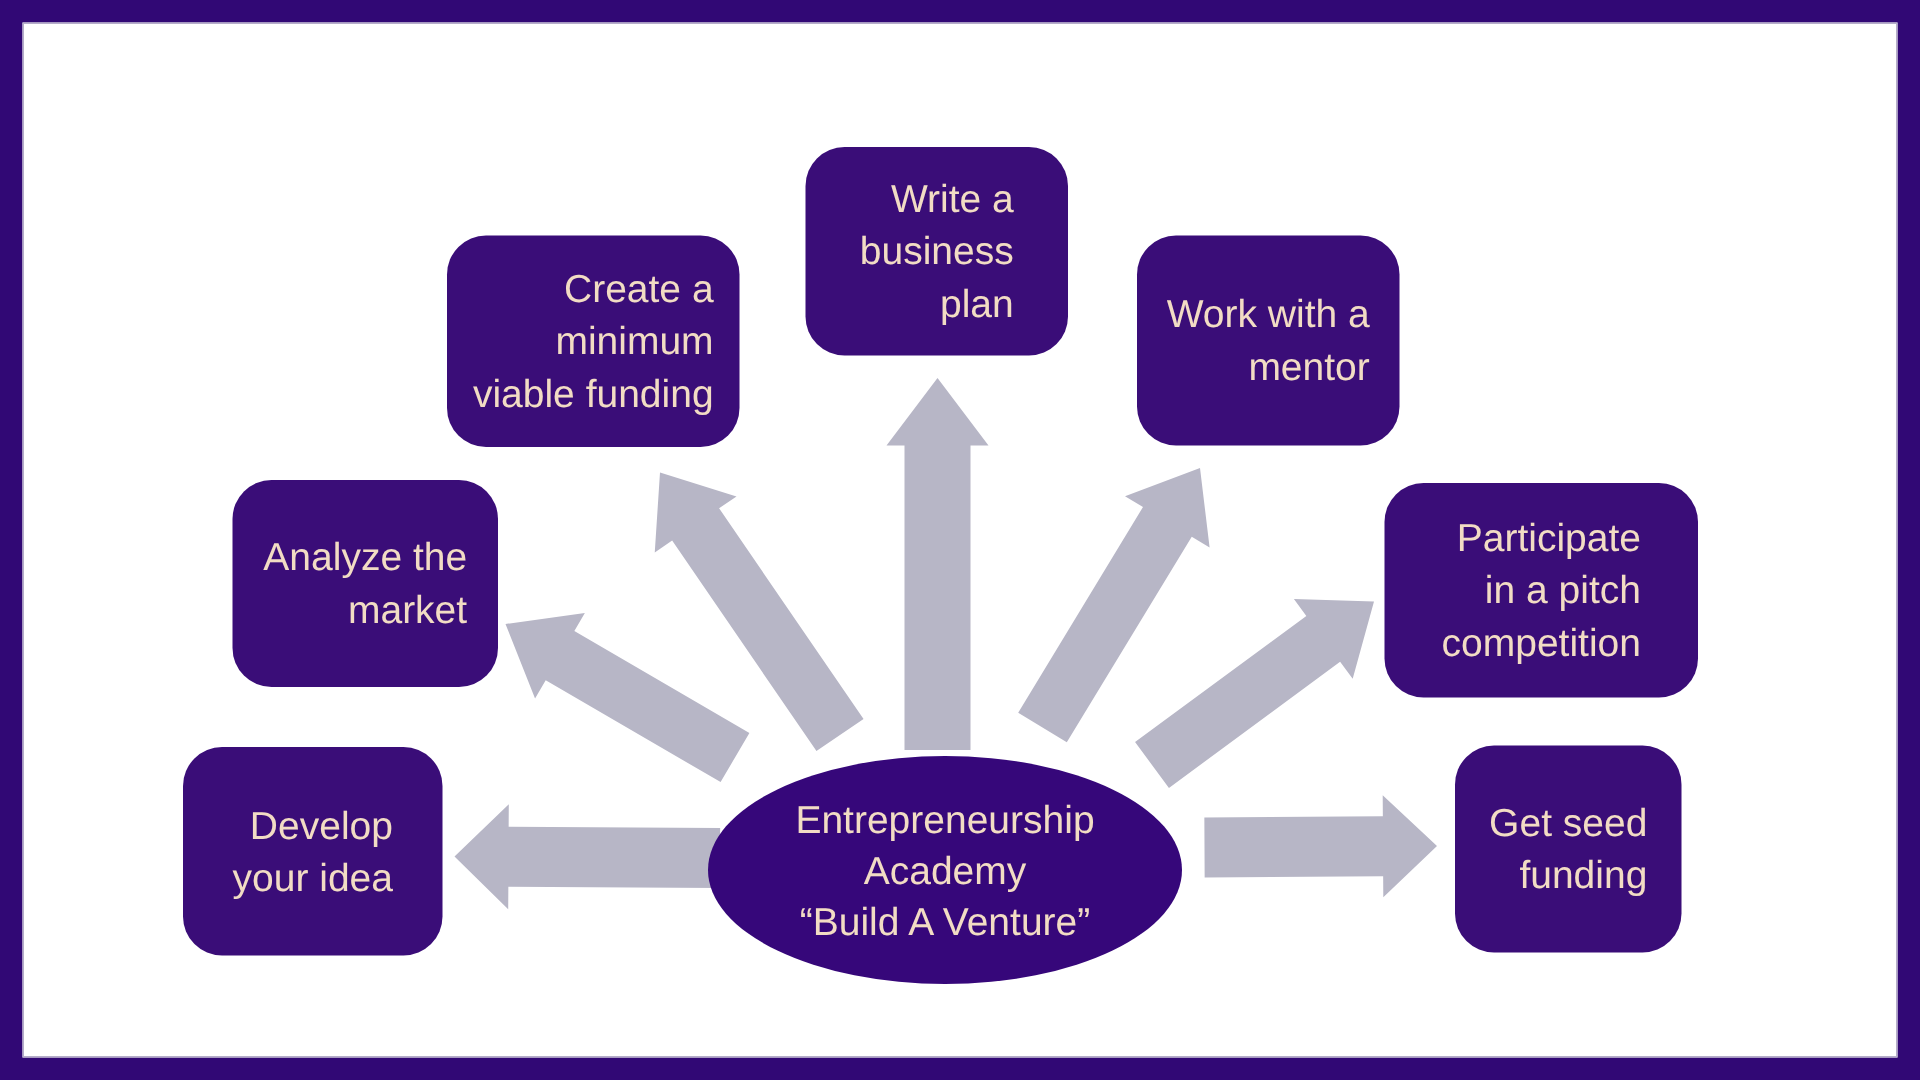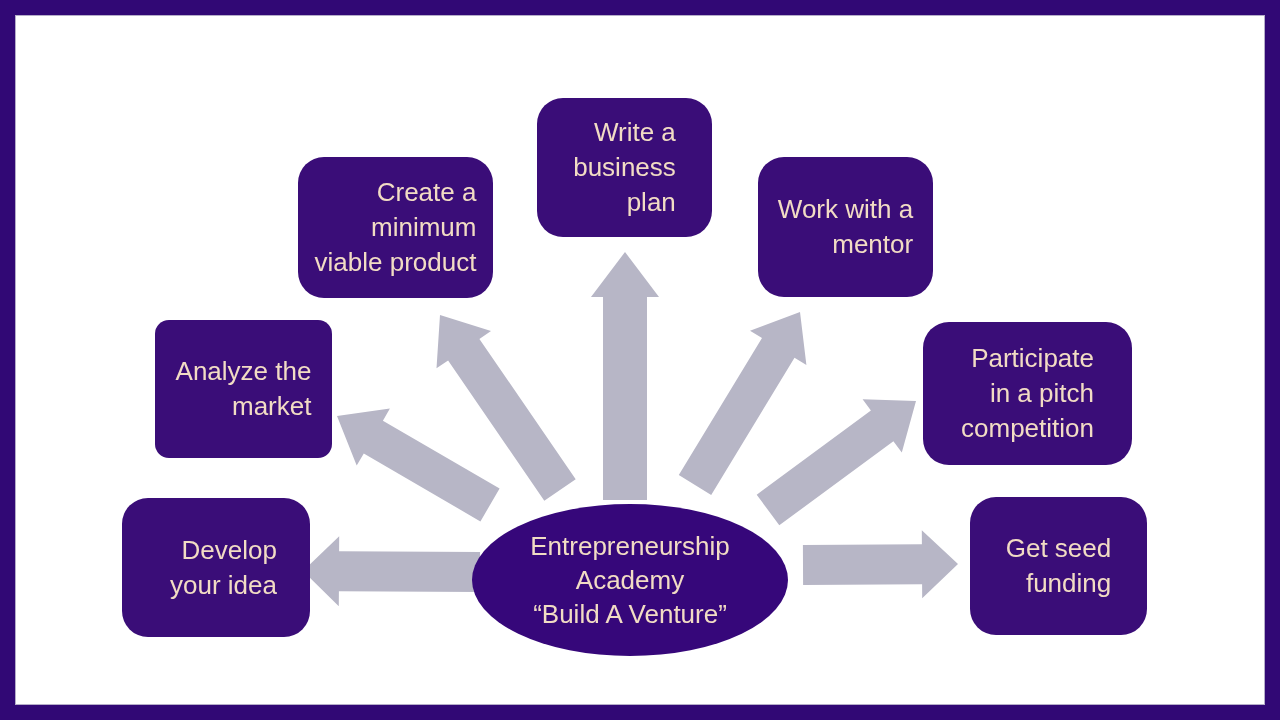--- a/index.html
+++ b/index.html
@@ -60,27 +60,27 @@
     pointer-events: none;
   }
   .frame-inner {
     position: absolute;
     inset: 15px;
     border: 1px solid var(--hairline, #b5adc9);
     z-index: 3;
     pointer-events: none;
   }
   
-  .n-develop      { left: 122px; top: 498px; width: 173px; height: 139px; padding-left: 15px; }
-  .n-analyze      { left: 155px; top: 320px; width: 177px; height: 138px; border-radius: 14px; }
+  .n-develop      { left: 122px; top: 498px; width: 173px; height: 139px; }
+  .n-analyze      { left: 155px; top: 320px; width: 177px; height: 138px; }
   .n-create       { left: 298px; top: 157px; width: 195px; height: 141px; }
   .n-write        { left: 537px; top:  98px; width: 175px; height: 139px; }
   .n-mentor       { left: 758px; top: 157px; width: 175px; height: 140px; }
   .n-participate  { left: 923px; top: 322px; width: 209px; height: 143px; }
-  .n-seed         { left: 970px; top: 497px; width: 177px; height: 138px; }
+  .n-seed         { left: 970px; top: 497px; width: 151px; height: 138px; }
 </style>
 </head>
 <body>
 
 <div class="slide">
 
   <svg id="arrows" viewBox="0 0 1280 720" xmlns="http://www.w3.org/2000/svg">
       <polygon points="480.1,552.0 339.1,551.2 339.2,536.2 303.0,571.0 338.8,606.2 338.9,591.2 479.9,592.0" fill="#b7b6c6"></polygon>
       <polygon points="499.6,488.6 382.9,420.7 389.9,408.6 337.0,416.0 356.7,465.6 363.8,453.5 480.4,521.4" fill="#b7b6c6"></polygon>
       <polygon points="575.7,479.3 479.4,338.9 491.0,331.0 440.0,315.0 436.5,368.3 448.1,360.4 544.3,500.7" fill="#b7b6c6"></polygon>
@@ -94,21 +94,21 @@
     <span>Develop
 your idea</span>
   </div>
   <div class="node n-analyze">
     <span>Analyze the
 market</span>
   </div>
   <div class="node n-create">
     <span>Create a
 minimum
-viable product</span>
+viable funding</span>
   </div>
   <div class="node n-write">
     <span>Write a
 business
 plan</span>
   </div>
   <div class="node n-mentor">
     <span>Work with a
 mentor</span>
   </div>

